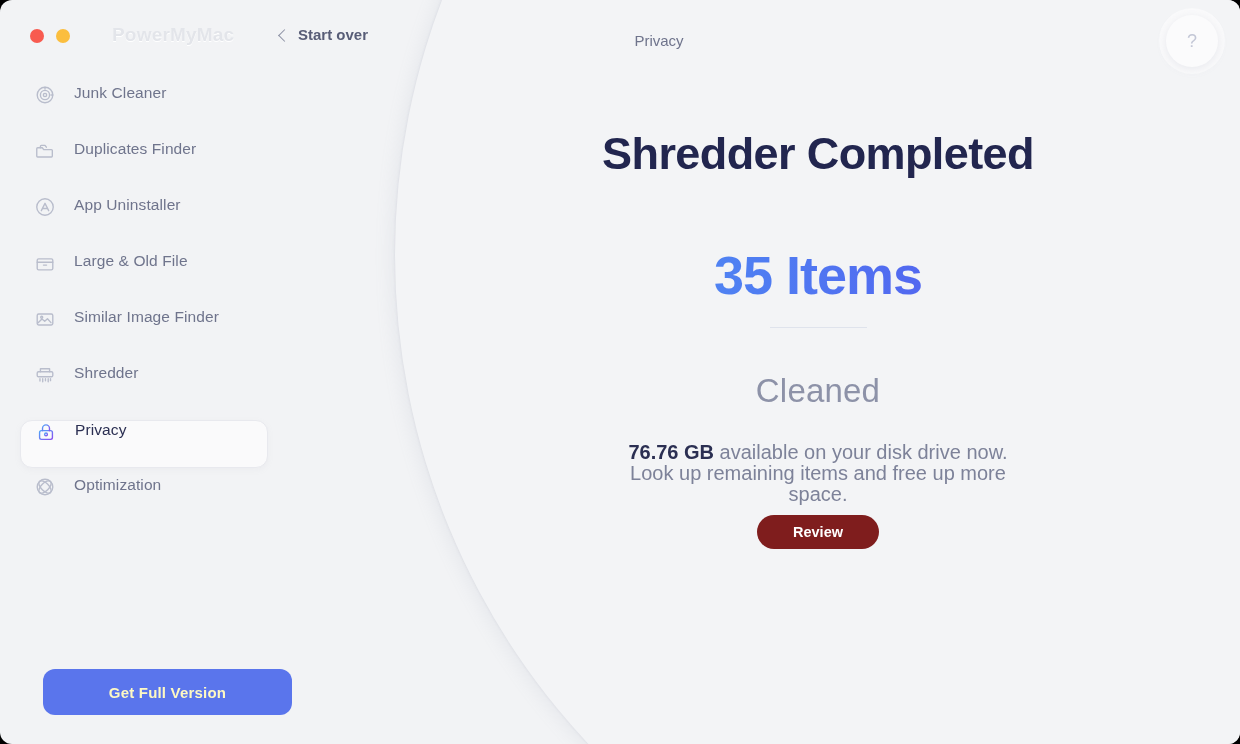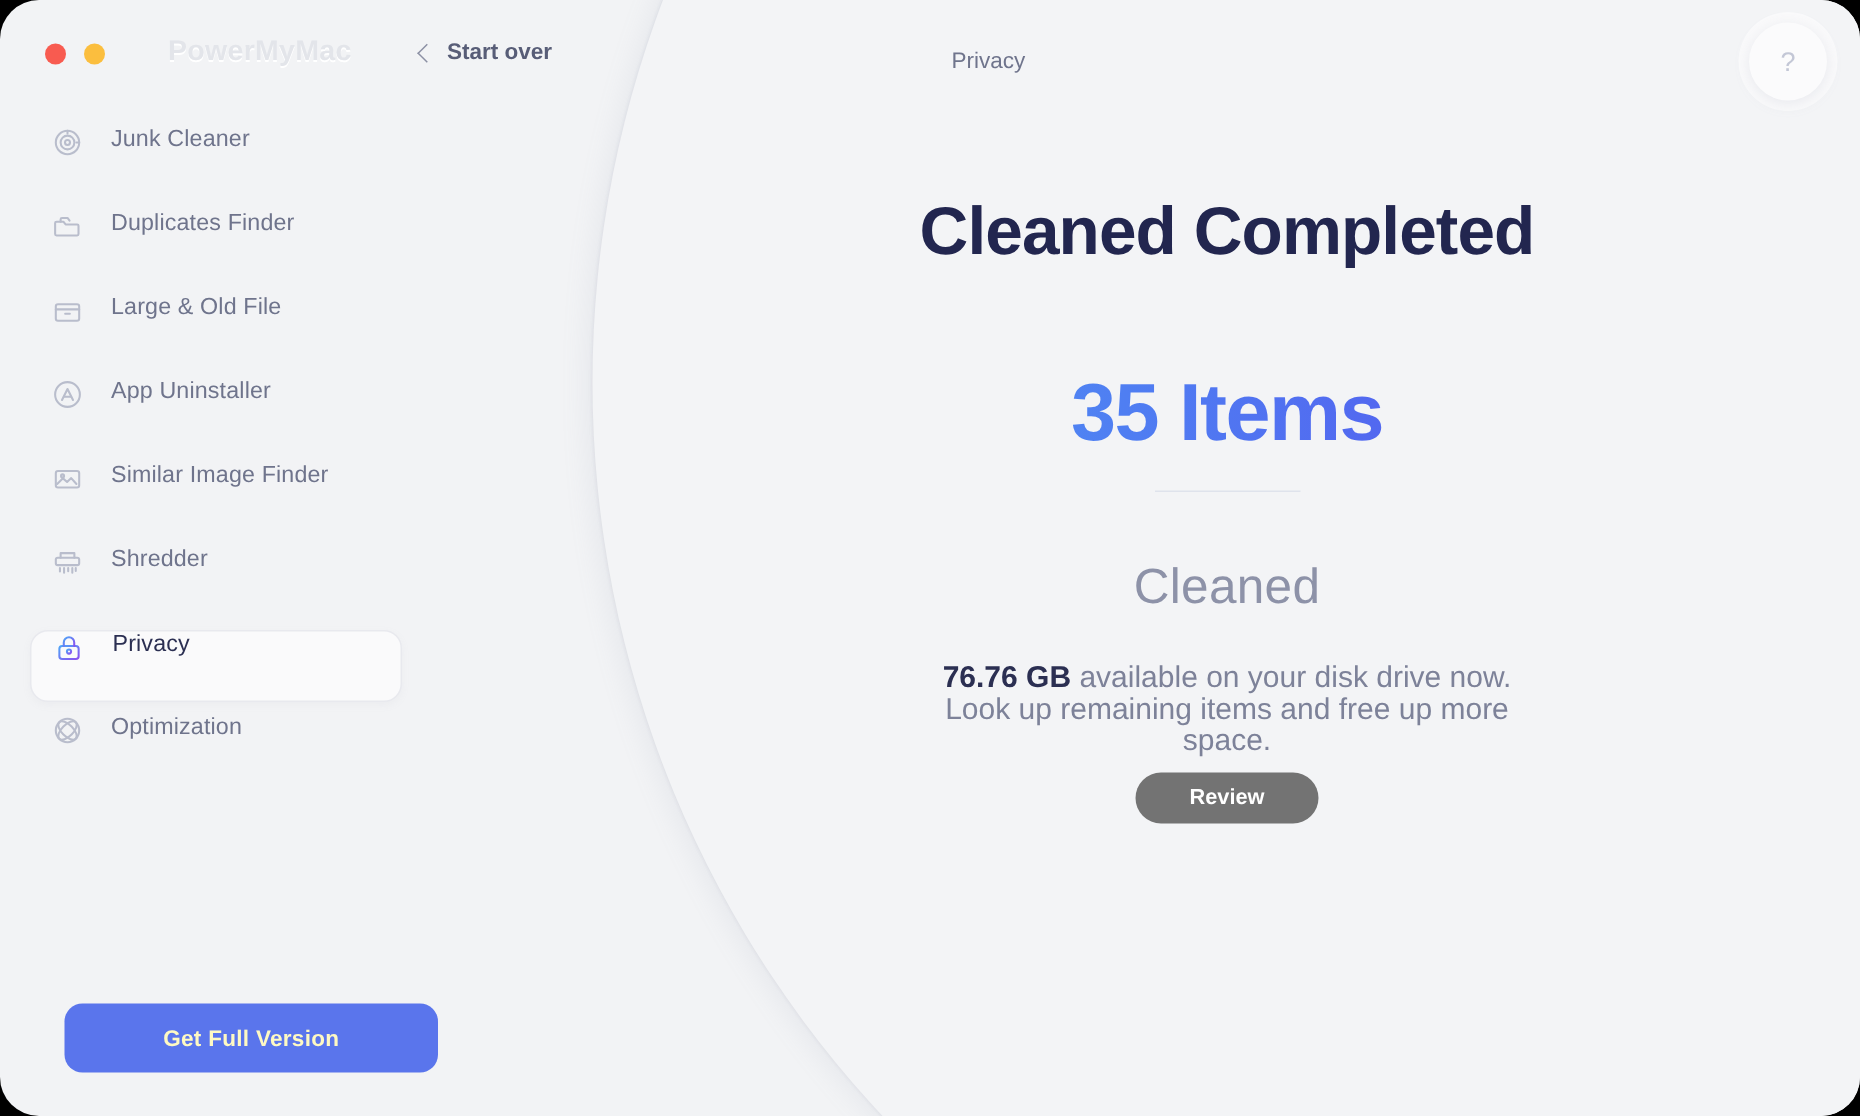--- a/index.html
+++ b/index.html
@@ -12,21 +12,21 @@
     font-family: "Liberation Sans", sans-serif;
     -webkit-font-smoothing: antialiased;
   }
 
   
   .window {
     position: absolute;
     left: 0; top: 0;
     width: 1240px;
     height: 744px;
-    border-radius: 26px;
+    border-radius: 12px;
     background: #f2f3f5;
     overflow: hidden;
   }
 
   
   .bg-arc {
     position: absolute;
     left: 395px;
     top: -460px;
     width: 1430px;
@@ -251,21 +251,21 @@
   .desc b { color: #2b2f52; font-weight: 700; }
 
   .review {
     position: absolute;
     left: 50%;
     top: 443px;
     margin-left: -61px;
     width: 122px;
     height: 34px;
     border-radius: 17px;
-    background: #737373;
+    background: #7f1d1d;
     color: #ffffff;
     font-size: 14.5px;
     font-weight: 600;
     border: none;
     cursor: pointer;
     font-family: inherit;
   }
 </style>
 </head>
 <body>
@@ -315,36 +315,36 @@
             <svg width="22" height="22" viewBox="0 0 24 24" fill="none" stroke="#b9bdcc" stroke-width="1.5" stroke-linecap="round" stroke-linejoin="round">
               <path d="M4 8.5h5l1.6 2H19a1 1 0 0 1 1 1v6a1 1 0 0 1-1 1H4a1 1 0 0 1-1-1V9.5a1 1 0 0 1 1-1z"></path>
               <path d="M7 8.5V6.8a1 1 0 0 1 1-1h4l1.5 2"></path>
             </svg>
           </span>
           <span class="txt">Duplicates Finder</span>
         </div>
         <div class="nav-item">
           <span class="ico">
             <svg width="22" height="22" viewBox="0 0 24 24" fill="none" stroke="#b9bdcc" stroke-width="1.5" stroke-linecap="round" stroke-linejoin="round">
+              <circle cx="12" cy="12" r="9"></circle>
+              <path d="M8 16l4-8 4 8"></path>
+              <path d="M9.4 13.6h5.2"></path>
+            </svg>
+          </span>
+          <span class="txt">App Uninstaller</span>
+        </div>
+        <div class="nav-item">
+          <span class="ico">
+            <svg width="22" height="22" viewBox="0 0 24 24" fill="none" stroke="#b9bdcc" stroke-width="1.5" stroke-linecap="round" stroke-linejoin="round">
               <rect x="3.5" y="7.5" width="17" height="12" rx="1.6"></rect>
               <path d="M3.5 11.2h17"></path>
               <path d="M10.3 14.3h3.4"></path>
             </svg>
           </span>
           <span class="txt">Large &amp; Old File</span>
-        </div>
-        <div class="nav-item">
-          <span class="ico">
-            <svg width="22" height="22" viewBox="0 0 24 24" fill="none" stroke="#b9bdcc" stroke-width="1.5" stroke-linecap="round" stroke-linejoin="round">
-              <circle cx="12" cy="12" r="9"></circle>
-              <path d="M8 16l4-8 4 8"></path>
-              <path d="M9.4 13.6h5.2"></path>
-            </svg>
-          </span>
-          <span class="txt">App Uninstaller</span>
         </div>
         <div class="nav-item">
           <span class="ico">
             <svg width="22" height="22" viewBox="0 0 24 24" fill="none" stroke="#b9bdcc" stroke-width="1.5" stroke-linecap="round" stroke-linejoin="round">
               <rect x="3.5" y="6.5" width="17" height="12" rx="1.6"></rect>
               <path d="M4.5 16l4.2-4.1 3 2.6 3-2.8 3.8 4.3"></path>
               <circle cx="8.4" cy="10.1" r="1.1"></circle>
             </svg>
           </span>
           <span class="txt">Similar Image Finder</span>
@@ -386,21 +386,21 @@
           </span>
           <span class="txt">Optimization</span>
         </div>
       </div>
 
     <button class="cta">Get Full Version</button>
   </div>
 
   <div class="main">
 
-    <div class="headline">Cleaned Completed</div>
+    <div class="headline">Shredder Completed</div>
 
     <div class="count">35 Items</div>
 
     <div class="divider"></div>
 
     <div class="subcount">Cleaned</div>
 
     <div class="desc">
       <b>76.76 GB</b><span> available on your disk drive now. Look up remaining items and free up more space.</span>
     </div>

